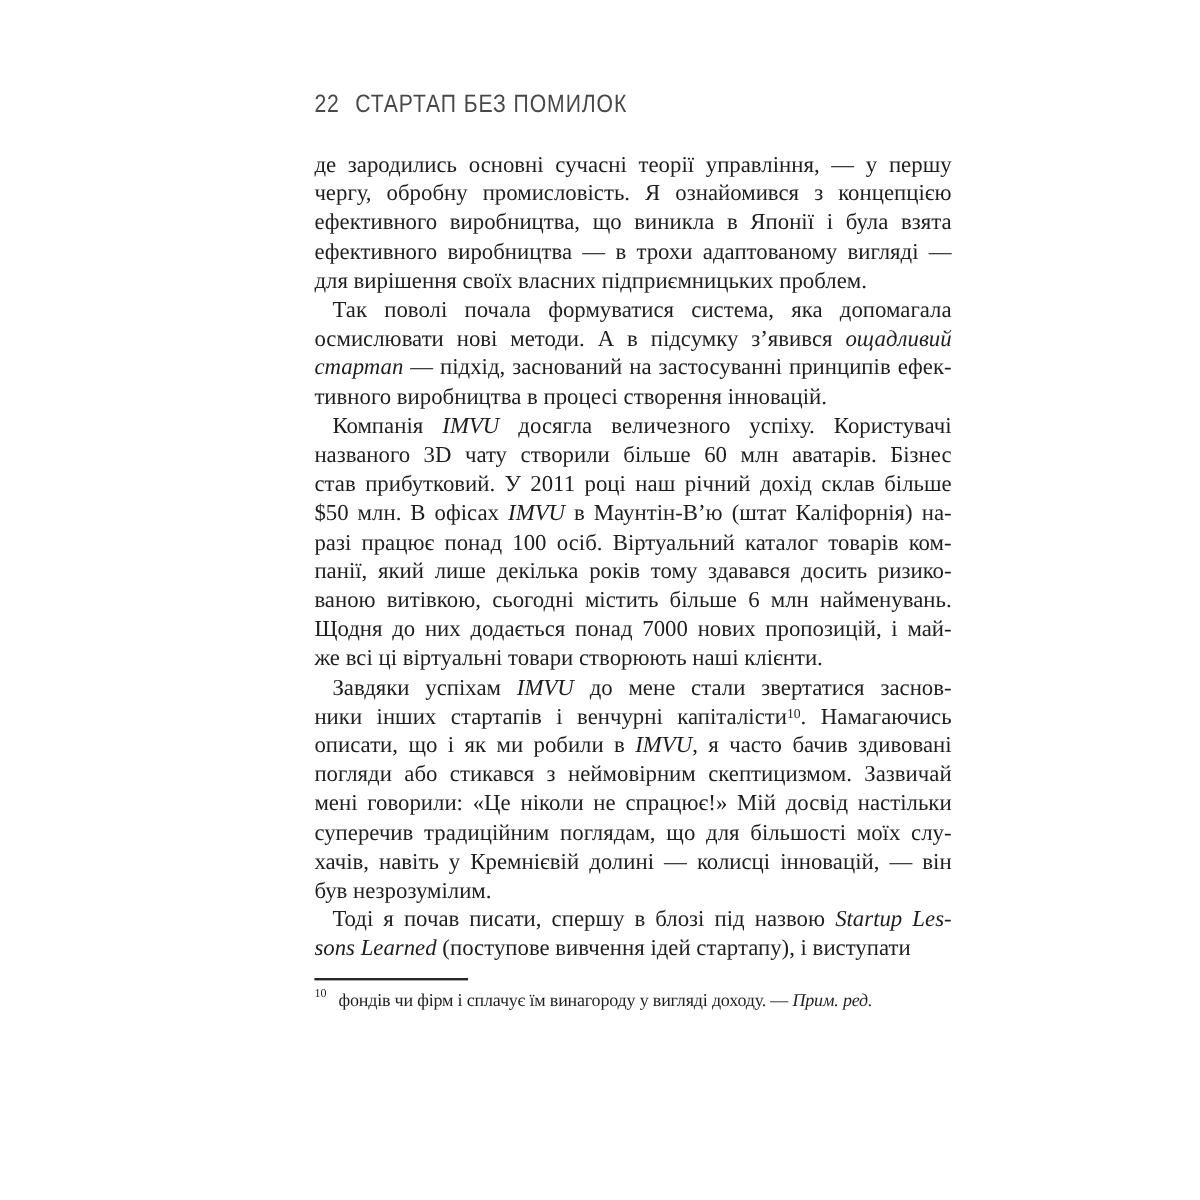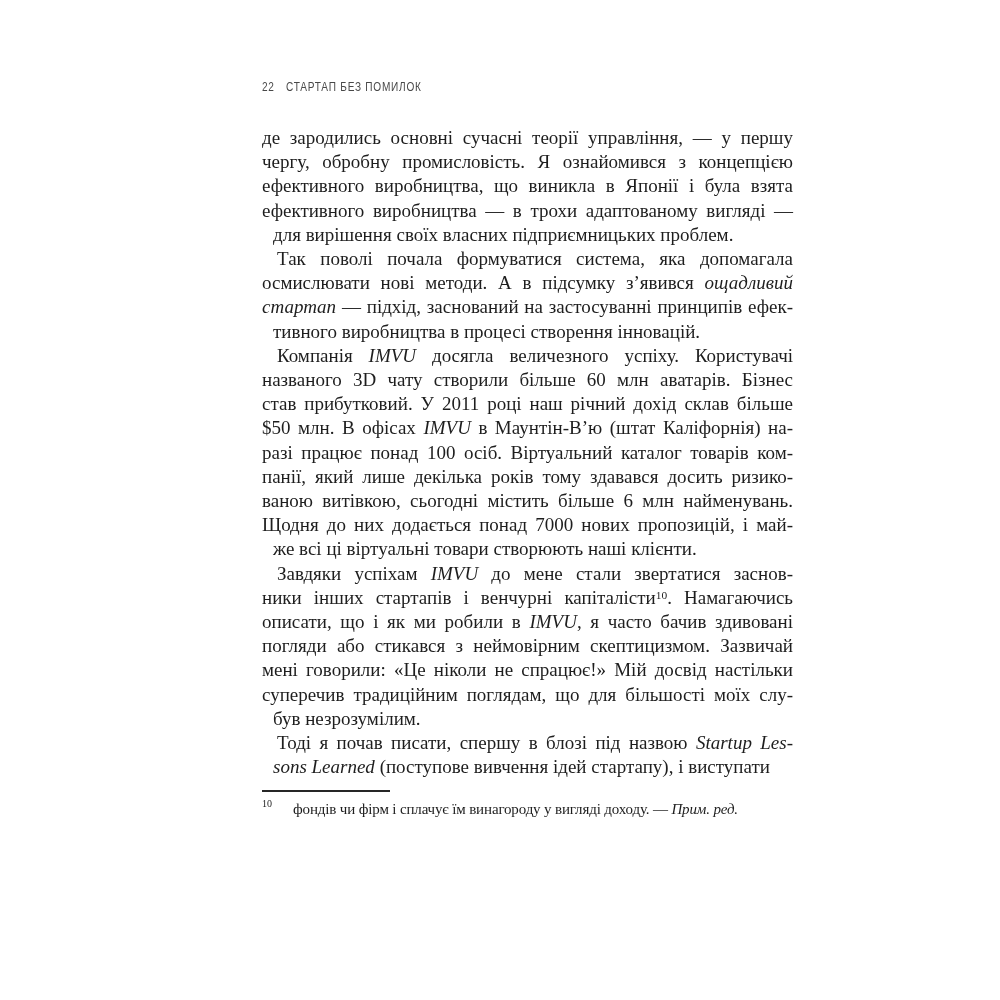--- a/index.html
+++ b/index.html
@@ -14,40 +14,40 @@
   .content {
     position: absolute;
     left: 262px;
     top: 79px;
     width: 531px;
   }
   .runhead {
     display: flex;
     align-items: center;
     font-family: "Liberation Sans", sans-serif;
-    font-size: 12px;
+    font-size: 21px;
     line-height: 16px;
     color: #484848;
     white-space: nowrap;
   }
   .hnum, .htitle {
     display: inline-block;
     transform: scaleX(0.84);
     transform-origin: 0 50%;
     letter-spacing: 0.9px;
   }
   .htitle { margin-left: 9px; }
   .bodytext { margin-top: 31px; }
   .line {
     font-size: 19px;
     line-height: 24.2px;
     color: #1e1e1e;
   }
   .just { text-align: justify; text-align-last: justify; }
-  .last { text-align: left; text-align-last: left; margin-left: 11px; }
+  .last { text-align: left; text-align-last: left; }
   .indent { text-indent: 15px; }
   .it { font-style: italic; }
   sup.ref {
     font-size: 0.6em;
     vertical-align: baseline;
     position: relative;
     top: -0.45em;
     line-height: 0;
   }
   .fn-rule {
@@ -112,20 +112,21 @@
           <div class="line just"><span>Щодня до них додається понад 7000 нових пропозицій, і май-</span></div>
           <div class="line last"><span>же всі ці віртуальні товари створюють наші клієнти.</span></div>
         </div>
         <div class="paragraph">
           <div class="line just indent"><span>Завдяки успіхам </span><span class="it">IMVU</span><span> до мене стали звертатися заснов-</span></div>
           <div class="line just"><span>ники інших стартапів і венчурні капіталісти</span><sup class="ref">10</sup><span>. Намагаючись</span></div>
           <div class="line just"><span>описати, що і як ми робили в </span><span class="it">IMVU</span><span>, я часто бачив здивовані</span></div>
           <div class="line just"><span>погляди або стикався з неймовірним скептицизмом. Зазвичай</span></div>
           <div class="line just"><span>мені говорили: «Це ніколи не спрацює!» Мій досвід настільки</span></div>
           <div class="line just"><span>суперечив традиційним поглядам, що для більшості моїх слу-</span></div>
+          <div class="line just"><span>хачів, навіть у Кремнієвій долині — колисці інновацій, — він</span></div>
           <div class="line last"><span>був незрозумілим.</span></div>
         </div>
         <div class="paragraph">
           <div class="line just indent"><span>Тоді я почав писати, спершу в блозі під назвою </span><span class="it">Startup Les-</span></div>
           <div class="line last"><span class="it">sons Learned</span><span> (поступове вивчення ідей стартапу), і виступати</span></div>
         </div>
       </div>
 
     <div class="fn-rule"></div>
 

